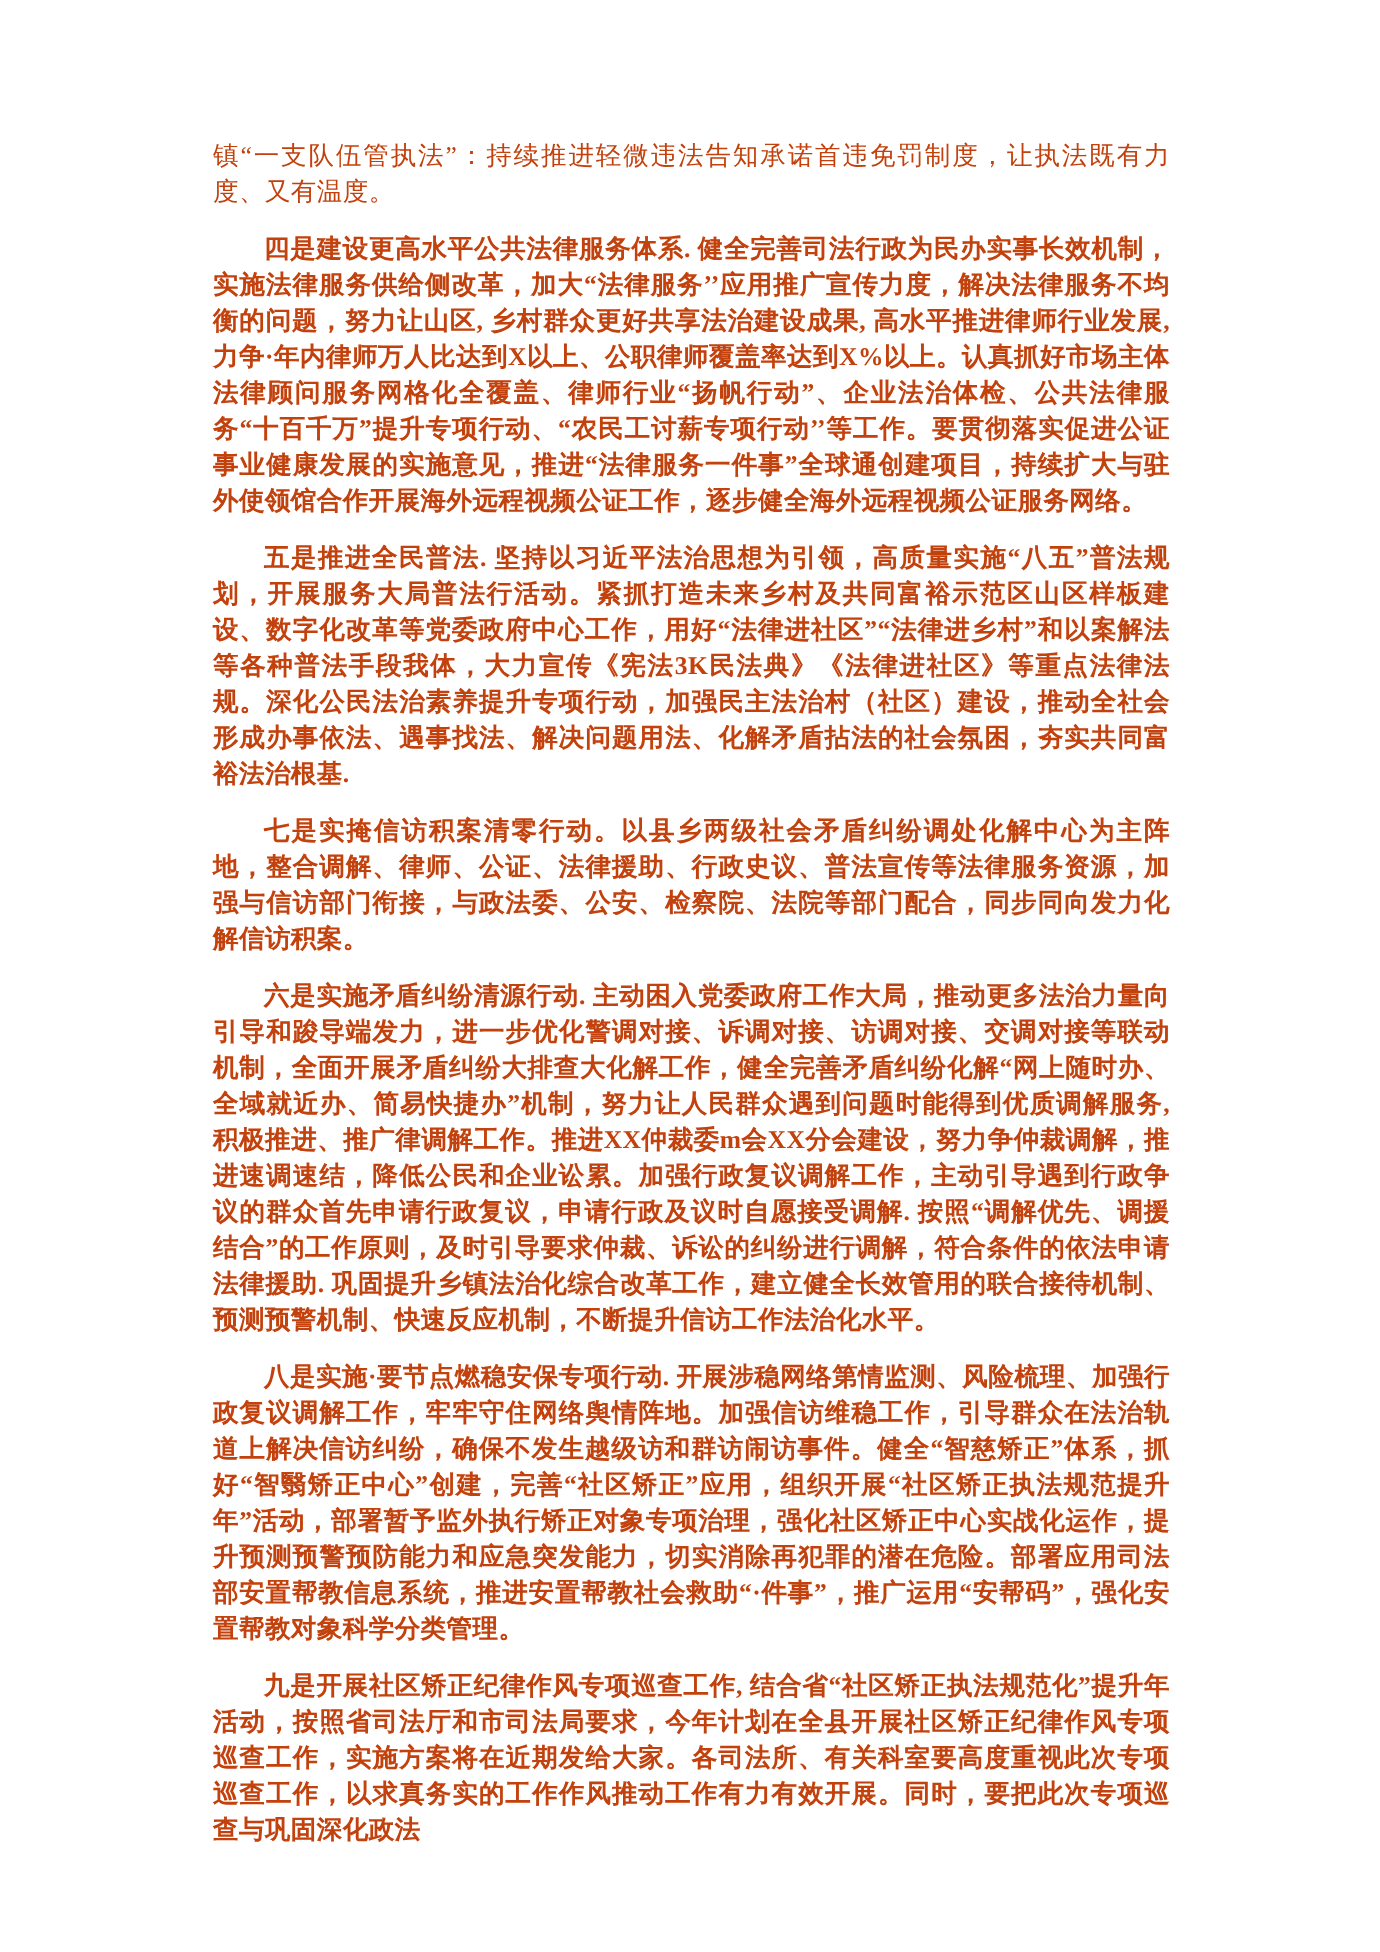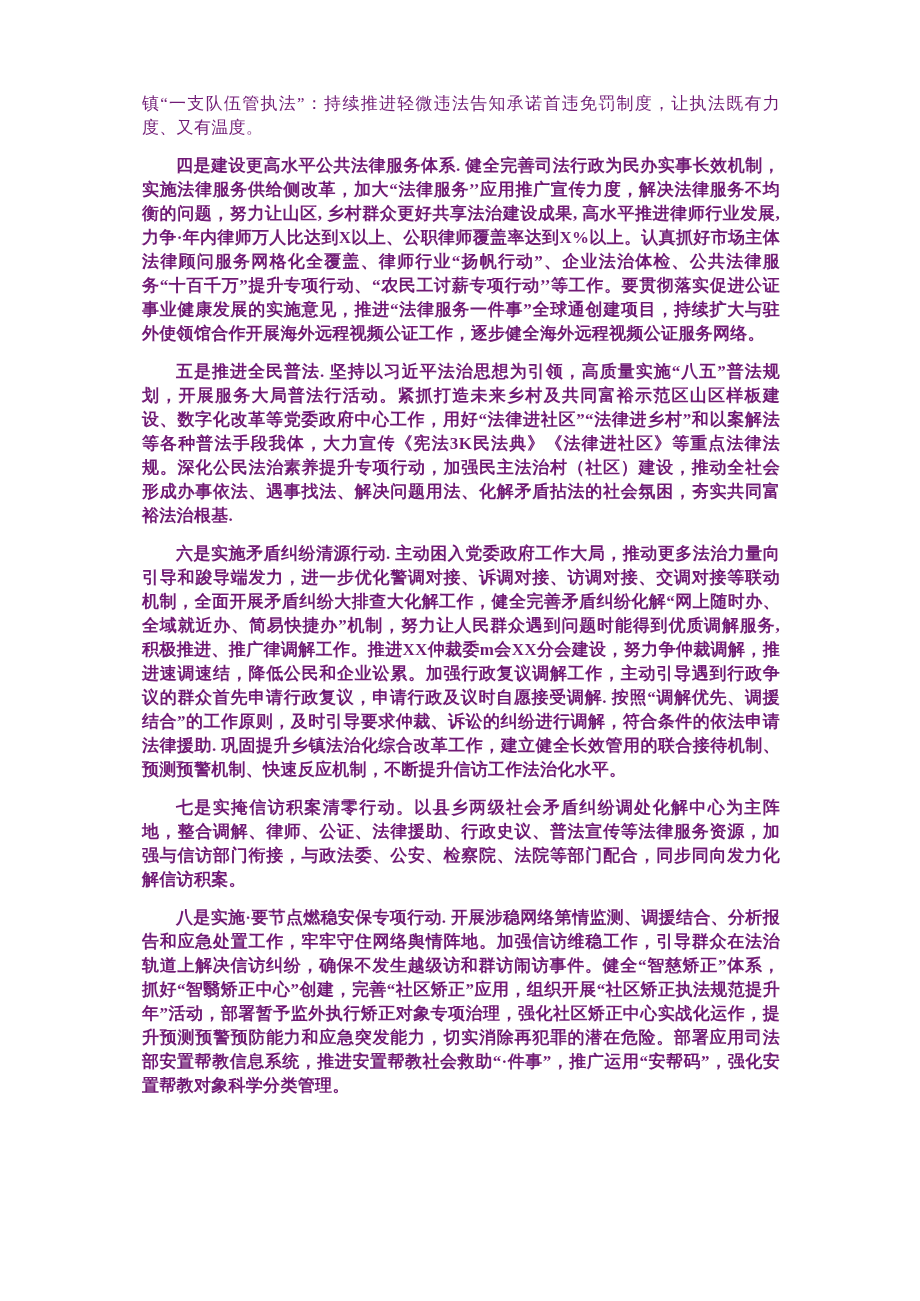--- a/index.html
+++ b/index.html
@@ -18,40 +18,41 @@
     overflow: hidden;
     font-family: "Liberation Serif", "DejaVu Serif", serif;
   }
   .para {
     margin: 0 0 14px 0;
     font-size: 17px;
     line-height: 24px;
     letter-spacing: 0.3px;
     text-align: justify;
     text-justify: inter-ideograph;
-    color: #701a75;
+    color: #c2410c;
     word-break: break-all;
   }
   .para.indent {
     text-indent: 2em;
     font-weight: bold;
   }
   .para.continuation {
     text-indent: 0;
   }
 </style>
 </head>
 <body>
 
 <div class="page">
   <p class="para continuation">镇“一支队伍管执法”：持续推进轻微违法告知承诺首违免罚制度，让执法既有力度、又有温度。</p>
 
   <p class="para indent">四是建设更高水平公共法律服务体系. 健全完善司法行政为民办实事长效机制，实施法律服务供给侧改革，加大“法律服务’’应用推广宣传力度，解决法律服务不均衡的问题，努力让山区, 乡村群众更好共享法治建设成果, 高水平推进律师行业发展, 力争·年内律师万人比达到X以上、公职律师覆盖率达到X%以上。认真抓好市场主体法律顾问服务网格化全覆盖、律师行业“扬帆行动”、企业法治体检、公共法律服务“十百千万”提升专项行动、“农民工讨薪专项行动’’等工作。要贯彻落实促进公证事业健康发展的实施意见，推进“法律服务一件事”全球通创建项目，持续扩大与驻外使领馆合作开展海外远程视频公证工作，逐步健全海外远程视频公证服务网络。</p>
 
   <p class="para indent">五是推进全民普法. 坚持以习近平法治思想为引领，高质量实施“八五”普法规划，开展服务大局普法行活动。紧抓打造未来乡村及共同富裕示范区山区样板建设、数字化改革等党委政府中心工作，用好“法律进社区”“法律进乡村”和以案解法等各种普法手段我体，大力宣传《宪法3K民法典》《法律进社区》等重点法律法规。深化公民法治素养提升专项行动，加强民主法治村（社区）建设，推动全社会形成办事依法、遇事找法、解决问题用法、化解矛盾拈法的社会氛困，夯实共同富裕法治根基.</p>
 
+  <p class="para indent">七是实掩信访积案清零行动。以县乡两级社会矛盾纠纷调处化解中心为主阵地，整合调解、律师、公证、法律援助、行政史议、普法宣传等法律服务资源，加强与信访部门衔接，与政法委、公安、检察院、法院等部门配合，同步同向发力化解信访积案。</p>
+
   <p class="para indent">六是实施矛盾纠纷清源行动. 主动困入党委政府工作大局，推动更多法治力量向引导和踆导端发力，进一步优化警调对接、诉调对接、访调对接、交调对接等联动机制，全面开展矛盾纠纷大排查大化解工作，健全完善矛盾纠纷化解“网上随时办、全域就近办、简易快捷办”机制，努力让人民群众遇到问题时能得到优质调解服务, 积极推进、推广律调解工作。推进XX仲裁委m会XX分会建设，努力争仲裁调解，推进速调速结，降低公民和企业讼累。加强行政复议调解工作，主动引导遇到行政争议的群众首先申请行政复议，申请行政及议时自愿接受调解. 按照“调解优先、调援结合”的工作原则，及时引导要求仲裁、诉讼的纠纷进行调解，符合条件的依法申请法律援助. 巩固提升乡镇法治化综合改革工作，建立健全长效管用的联合接待机制、预测预警机制、快速反应机制，不断提升信访工作法治化水平。</p>
 
-  <p class="para indent">七是实掩信访积案清零行动。以县乡两级社会矛盾纠纷调处化解中心为主阵地，整合调解、律师、公证、法律援助、行政史议、普法宣传等法律服务资源，加强与信访部门衔接，与政法委、公安、检察院、法院等部门配合，同步同向发力化解信访积案。</p>
+  <p class="para indent">八是实施·要节点燃稳安保专项行动. 开展涉稳网络第情监测、风险梳理、加强行政复议调解工作，牢牢守住网络舆情阵地。加强信访维稳工作，引导群众在法治轨道上解决信访纠纷，确保不发生越级访和群访闹访事件。健全“智慈矫正”体系，抓好“智翳矫正中心”创建，完善“社区矫正”应用，组织开展“社区矫正执法规范提升年”活动，部署暂予监外执行矫正对象专项治理，强化社区矫正中心实战化运作，提升预测预警预防能力和应急突发能力，切实消除再犯罪的潜在危险。部署应用司法部安置帮教信息系统，推进安置帮教社会救助“·件事”，推广运用“安帮码”，强化安置帮教对象科学分类管理。</p>
 
-  <p class="para indent">八是实施·要节点燃稳安保专项行动. 开展涉稳网络第情监测、调援结合、分析报告和应急处置工作，牢牢守住网络舆情阵地。加强信访维稳工作，引导群众在法治轨道上解决信访纠纷，确保不发生越级访和群访闹访事件。健全“智慈矫正”体系，抓好“智翳矫正中心”创建，完善“社区矫正”应用，组织开展“社区矫正执法规范提升年”活动，部署暂予监外执行矫正对象专项治理，强化社区矫正中心实战化运作，提升预测预警预防能力和应急突发能力，切实消除再犯罪的潜在危险。部署应用司法部安置帮教信息系统，推进安置帮教社会救助“·件事”，推广运用“安帮码”，强化安置帮教对象科学分类管理。</p>
-
+  <p class="para indent">九是开展社区矫正纪律作风专项巡查工作, 结合省“社区矫正执法规范化”提升年活动，按照省司法厅和市司法局要求，今年计划在全县开展社区矫正纪律作风专项巡查工作，实施方案将在近期发给大家。各司法所、有关科室要高度重视此次专项巡查工作，以求真务实的工作作风推动工作有力有效开展。同时，要把此次专项巡查与巩固深化政法</p>
 </div>
 
 </body></html>

